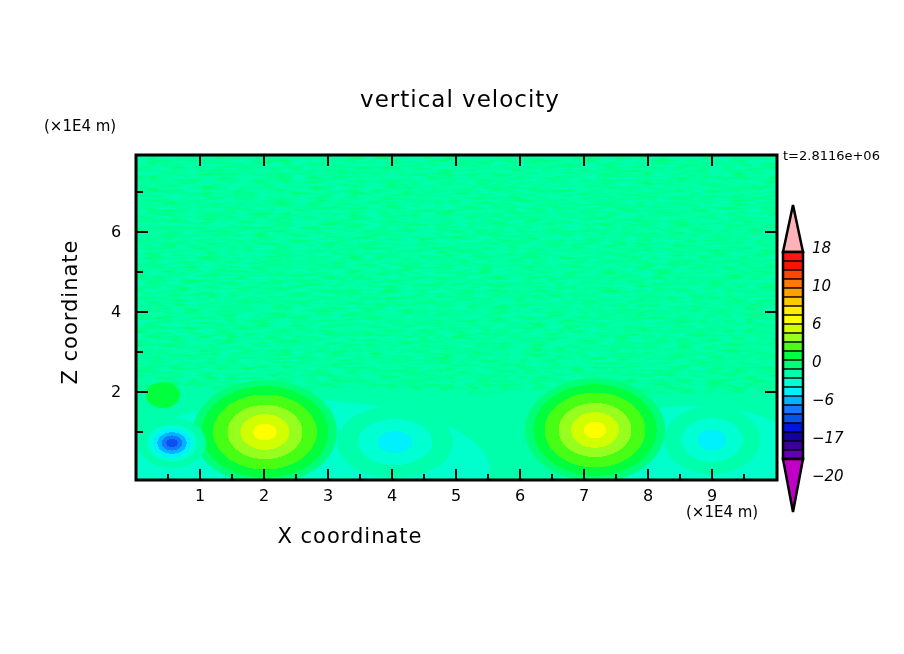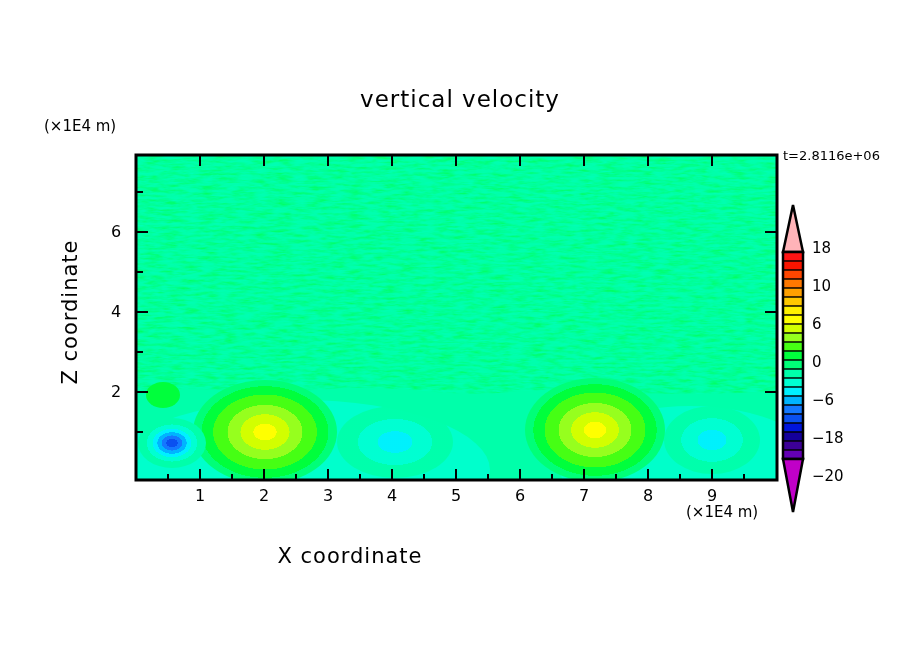--- a/index.html
+++ b/index.html
@@ -4,27 +4,27 @@
 <style>
   html,body{margin:0;padding:0;background:#ffffff;}
   body{width:904px;height:654px;position:relative;overflow:hidden;
        font-family:"DejaVu Sans","Liberation Sans",sans-serif;color:#000;}
   .fig{position:absolute;left:0;top:0;width:904px;height:654px;}
   #title{position:absolute;left:0;top:86px;width:904px;text-align:center;
          font-size:23px;letter-spacing:1px;font-weight:400;padding-left:8px;}
   #yunit{position:absolute;left:44px;top:117px;font-size:15px;}
   #xunit{position:absolute;left:686px;top:503px;font-size:15px;}
   #xtitle{position:absolute;left:0;top:524px;width:700px;text-align:center;
-          font-size:21px;letter-spacing:1px;margin-top:20px;}
+          font-size:21px;letter-spacing:1px;}
   #ytitle{position:absolute;left:-30px;top:300px;width:200px;text-align:center;
           font-size:21px;letter-spacing:1px;transform:rotate(-90deg);
           transform-origin:50% 50%;}
   #tstamp{position:absolute;left:783px;top:148px;font-size:13px;}
   .tl{position:absolute;font-size:16px;text-align:center;}
-  .cbl{position:absolute;font-size:15px;left:812px;text-align:center;}
+  .cbl{position:absolute;font-size:15px;left:812px;text-align:center;font-style:italic;}
 </style>
 </head>
 <body>
 
 <svg class="fig" viewBox="0 0 904 654">
   <defs>
     <clipPath id="pclip">
         <rect x="136" y="155" width="641" height="325"></rect>
       </clipPath>
 
@@ -208,15 +208,15 @@
     <div class="tl" style="left: 104px; top: 382px; width: 24px;">2</div>
     <div class="tl" style="left: 104px; top: 302px; width: 24px;">4</div>
     <div class="tl" style="left: 104px; top: 222px; width: 24px;">6</div>
   </div>
 <div id="cblabels">
     <div class="cbl" style="top: 239px;">18</div>
     <div class="cbl" style="top: 277px;">10</div>
     <div class="cbl" style="top: 315px;">6</div>
     <div class="cbl" style="top: 353px;">0</div>
     <div class="cbl" style="top: 391px;">−6</div>
-    <div class="cbl" style="top: 429px;">−18</div>
+    <div class="cbl" style="top: 429px;">−17</div>
     <div class="cbl" style="top: 467px;">−20</div>
   </div>
 
 </body></html>

